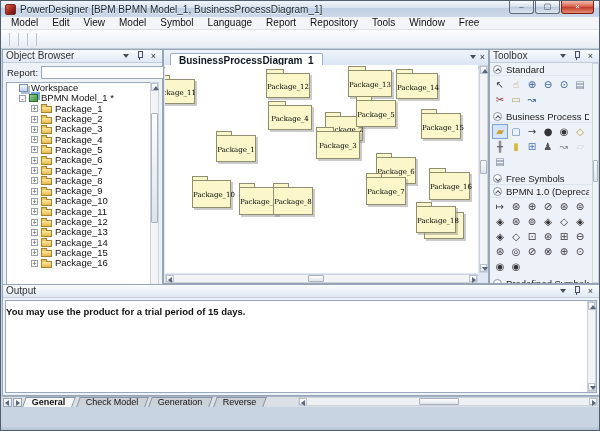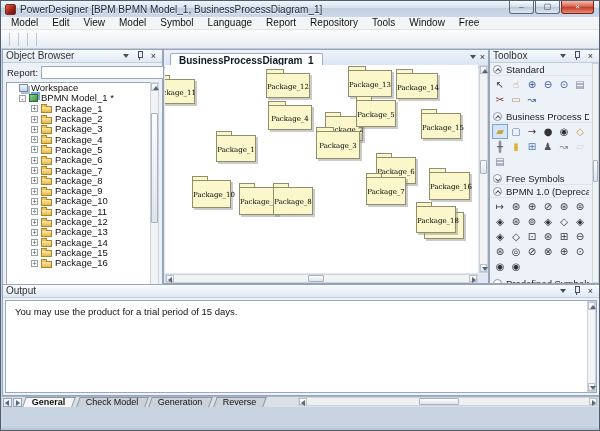--- a/index.html
+++ b/index.html
@@ -127,21 +127,21 @@
   .tbx-tools { display:flex; flex-wrap:wrap; padding:1px 2px 3px 2px; }
   .tool { width:16px; height:15px; display:flex; align-items:center; justify-content:center;
     font-family:"DejaVu Sans",sans-serif; font-size:10px; border:1px solid transparent; }
   .tool.selected { background:#d5e4f6; border-color:#7ba2d4; }
   .tool.disabled { opacity:.4; }
 
   
   .output { left:1px; top:283px; width:598px; height:112px; }
   .output-content { position:absolute; left:2px; top:15px; right:2px; bottom:2px; background:#fff;
     border:1px solid #9aa8bb; }
-  .output-text { font-size:9.5px; padding:5px 9px; color:#111; }
+  .output-text { font-size:9.5px; padding:5px 0; color:#111;font-weight:bold; }
   .out-sb { right:3px; top:16px; bottom:3px; width:9px; }
 
   
   .tabstrip { position:absolute; left:1px; top:395px; width:598px; height:11px; background:#dbe0e7;
     border-top:1px solid #aab4c1; display:flex; align-items:flex-end; }
   .ts-arrows { display:flex; gap:1px; margin:0 2px 0 1px; }
   .ts-arrow { width:9px; height:9px; border:1px solid #97a5b8; background:linear-gradient(#fdfdfe,#e0e5ec); position:relative; }
   .btab { height:10px; margin-right:4px; padding:0 7px; border:1px solid #8a96a4; border-bottom:none;
     background:#ccd2da; transform:skewX(-20deg); }
   .btab span { display:block; transform:skewX(20deg); font-size:9px; line-height:9px; }

